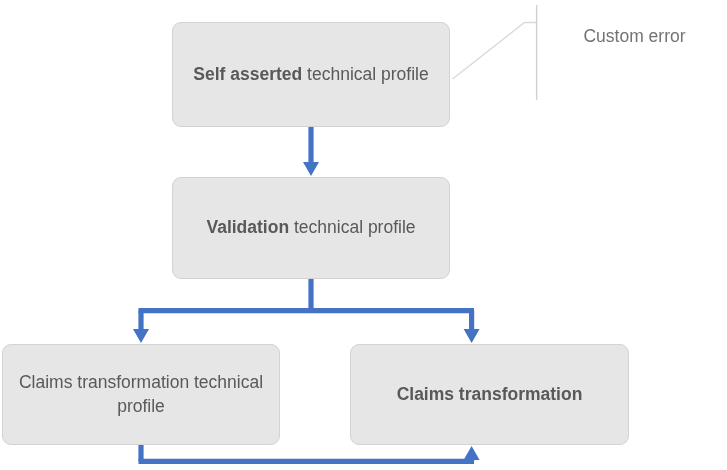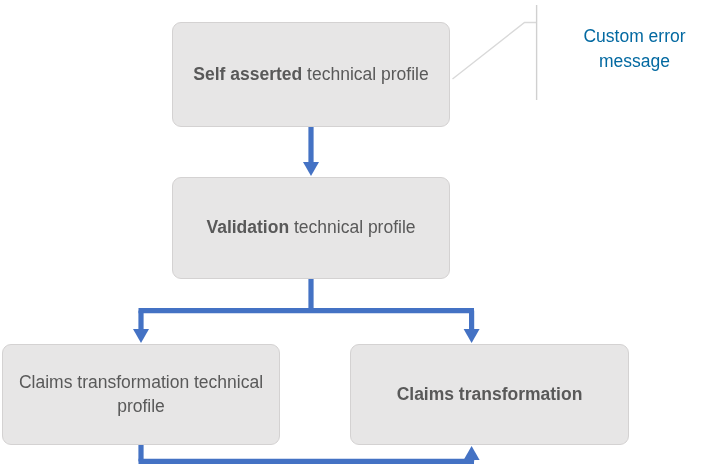--- a/index.html
+++ b/index.html
@@ -54,21 +54,21 @@
   .node-2 { left: 172px;  top: 177px; width: 278px; height: 102px; }
   .node-3 { left: 2px;    top: 344px; width: 278px; height: 101px; }
   .node-4 { left: 350px;  top: 344px; width: 279px; height: 101px; }
 
   .annotation {
     position: absolute;
     left: 552px;
     top: 24px;
     width: 165px;
     text-align: center;
-    color: #0369a1;
+    color: #737373;
     font-size: 17.5px;
     line-height: 1.42;
   }
 </style>
 </head>
 <body>
 
 <div id="canvas">
 
   <svg id="svg-layer" viewBox="0 0 727 470" width="727" height="470" xmlns="http://www.w3.org/2000/svg">
@@ -111,16 +111,15 @@
   <div class="node node-3">
     <span class="txt"><b></b><span>Claims transformation technical profile</span></span>
   </div>
 
   <div class="node node-4">
     <span class="txt"><b>Claims transformation</b><span></span></span>
   </div>
 
   <div class="annotation">
     <div>Custom error</div>
-    <div>message</div>
   </div>
 
 </div>
 
 </body></html>

